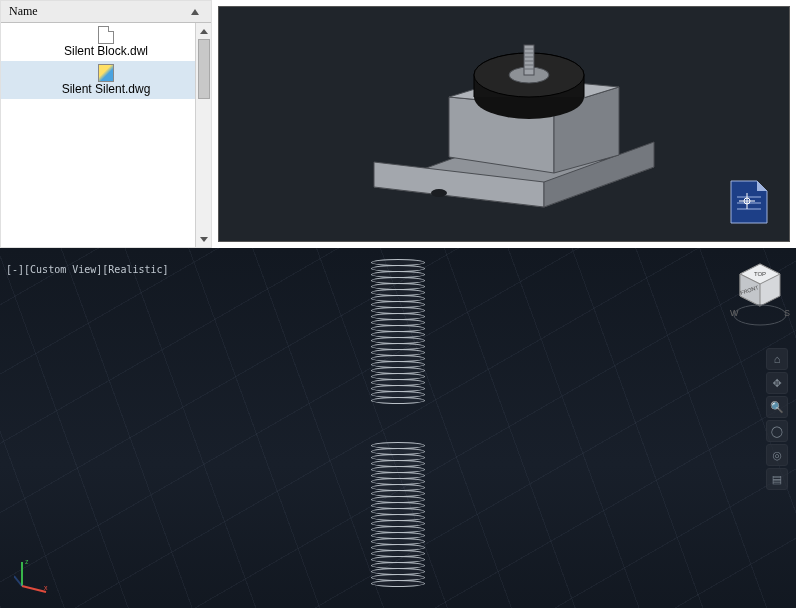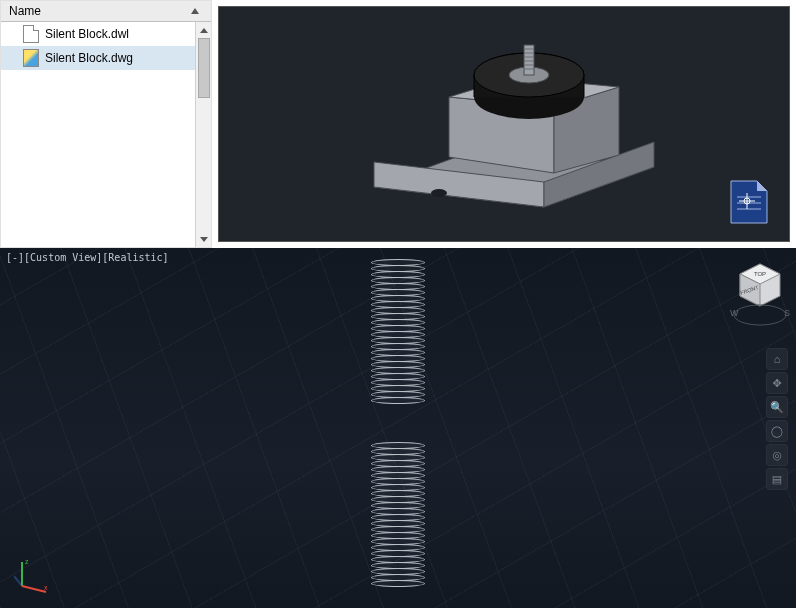--- a/index.html
+++ b/index.html
@@ -26,20 +26,21 @@
     overflow: hidden;
     border: 1px solid #e0e0e0;
   }
   .file-header {
     background: #ececec;
     border-bottom: 1px solid #c0c0c0;
     padding: 3px 8px;
     display: flex;
     align-items: center;
     justify-content: space-between;
+    font-family: Liberation Serif, serif;
   }
   .file-header-sort {
     width: 0; height: 0;
     border-left: 4px solid transparent;
     border-right: 4px solid transparent;
     border-bottom: 6px solid #555;
     margin-right:4px;
   }
   .scrollbar-vert {
     position: absolute;
@@ -70,22 +71,22 @@
   }
   .file-list {
     position: relative;
     flex: 1;
     background: #fff;
   }
   .file-item {
     display: flex;
     align-items: center;
     padding: 3px 22px;
-    gap: 6px;
     cursor: pointer;
+    flex-direction: column;
   }
   .file-item.selected {
     background: #d8e6f2;
   }
   .file-icon {
     width: 16px; height: 18px;
     flex-shrink: 0;
   }
   .file-icon-generic{
     border:1px solid #888;background:#fff;position:relative;
@@ -114,21 +115,21 @@
   }
   .viewport {
     position: relative;
     width: 100%;
     height: 360px;
     background: linear-gradient(#121821, #181f2a 60%, #121821);
     overflow: hidden;
   }
   .view-label {
     position: absolute;
-    top: 4px; left: 6px;
+    top: 16px; left: 6px;
     color: #c0c8d0;
     font-size: 10px;
     font-family: Consolas, monospace;
   }
   .grid-floor{
     position:absolute;inset:0;
     background:
       repeating-linear-gradient( 70deg, rgba(80,90,110,.25) 0 1px, transparent 1px 60px),
       repeating-linear-gradient(-30deg, rgba(80,90,110,.25) 0 1px, transparent 1px 60px);
     opacity:0.6;
@@ -175,21 +176,21 @@
     <div class="file-list">
 
       <div class="file-item">
         <span class="file-icon file-icon-generic"></span>
         <span>Silent  Block.dwl</span>
       </div>
 
 
       <div class="file-item selected">
         <span class="file-icon file-icon-dwg"></span>
-        <span>Silent  Block.dwg</span>
+        <span>Silent  Silent.dwg</span>
       </div>
 
       <div class="scrollbar-vert">
         <div class="scrollbar-arrow sb-up">
             <span class="sb-arrow-shape-up"></span>
           </div>
         <div class="scrollbar-thumb"></div>
         <div class="scrollbar-arrow sb-down">
             <span class="sb-arrow-shape-down"></span>
           </div>

